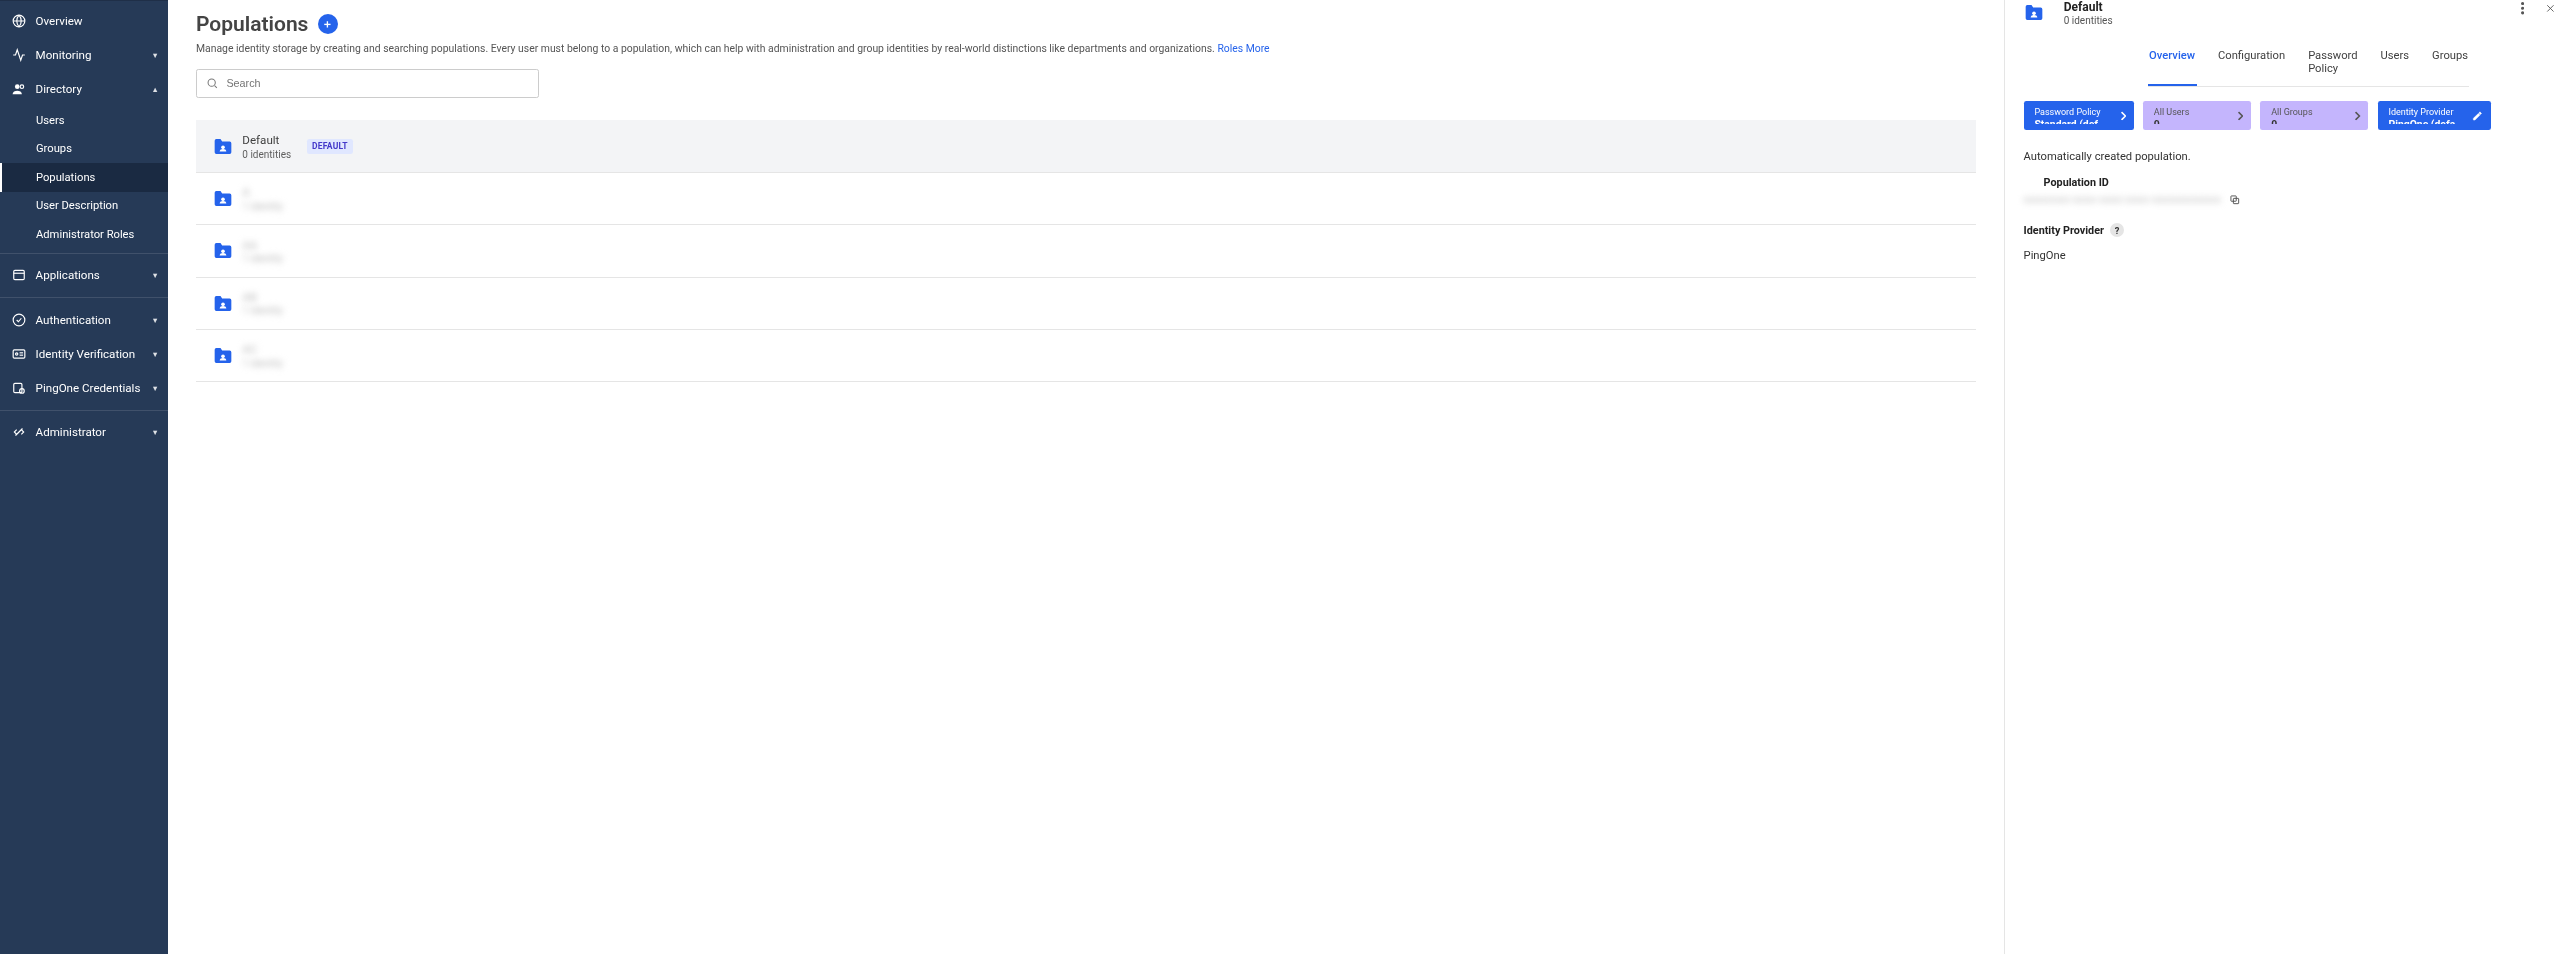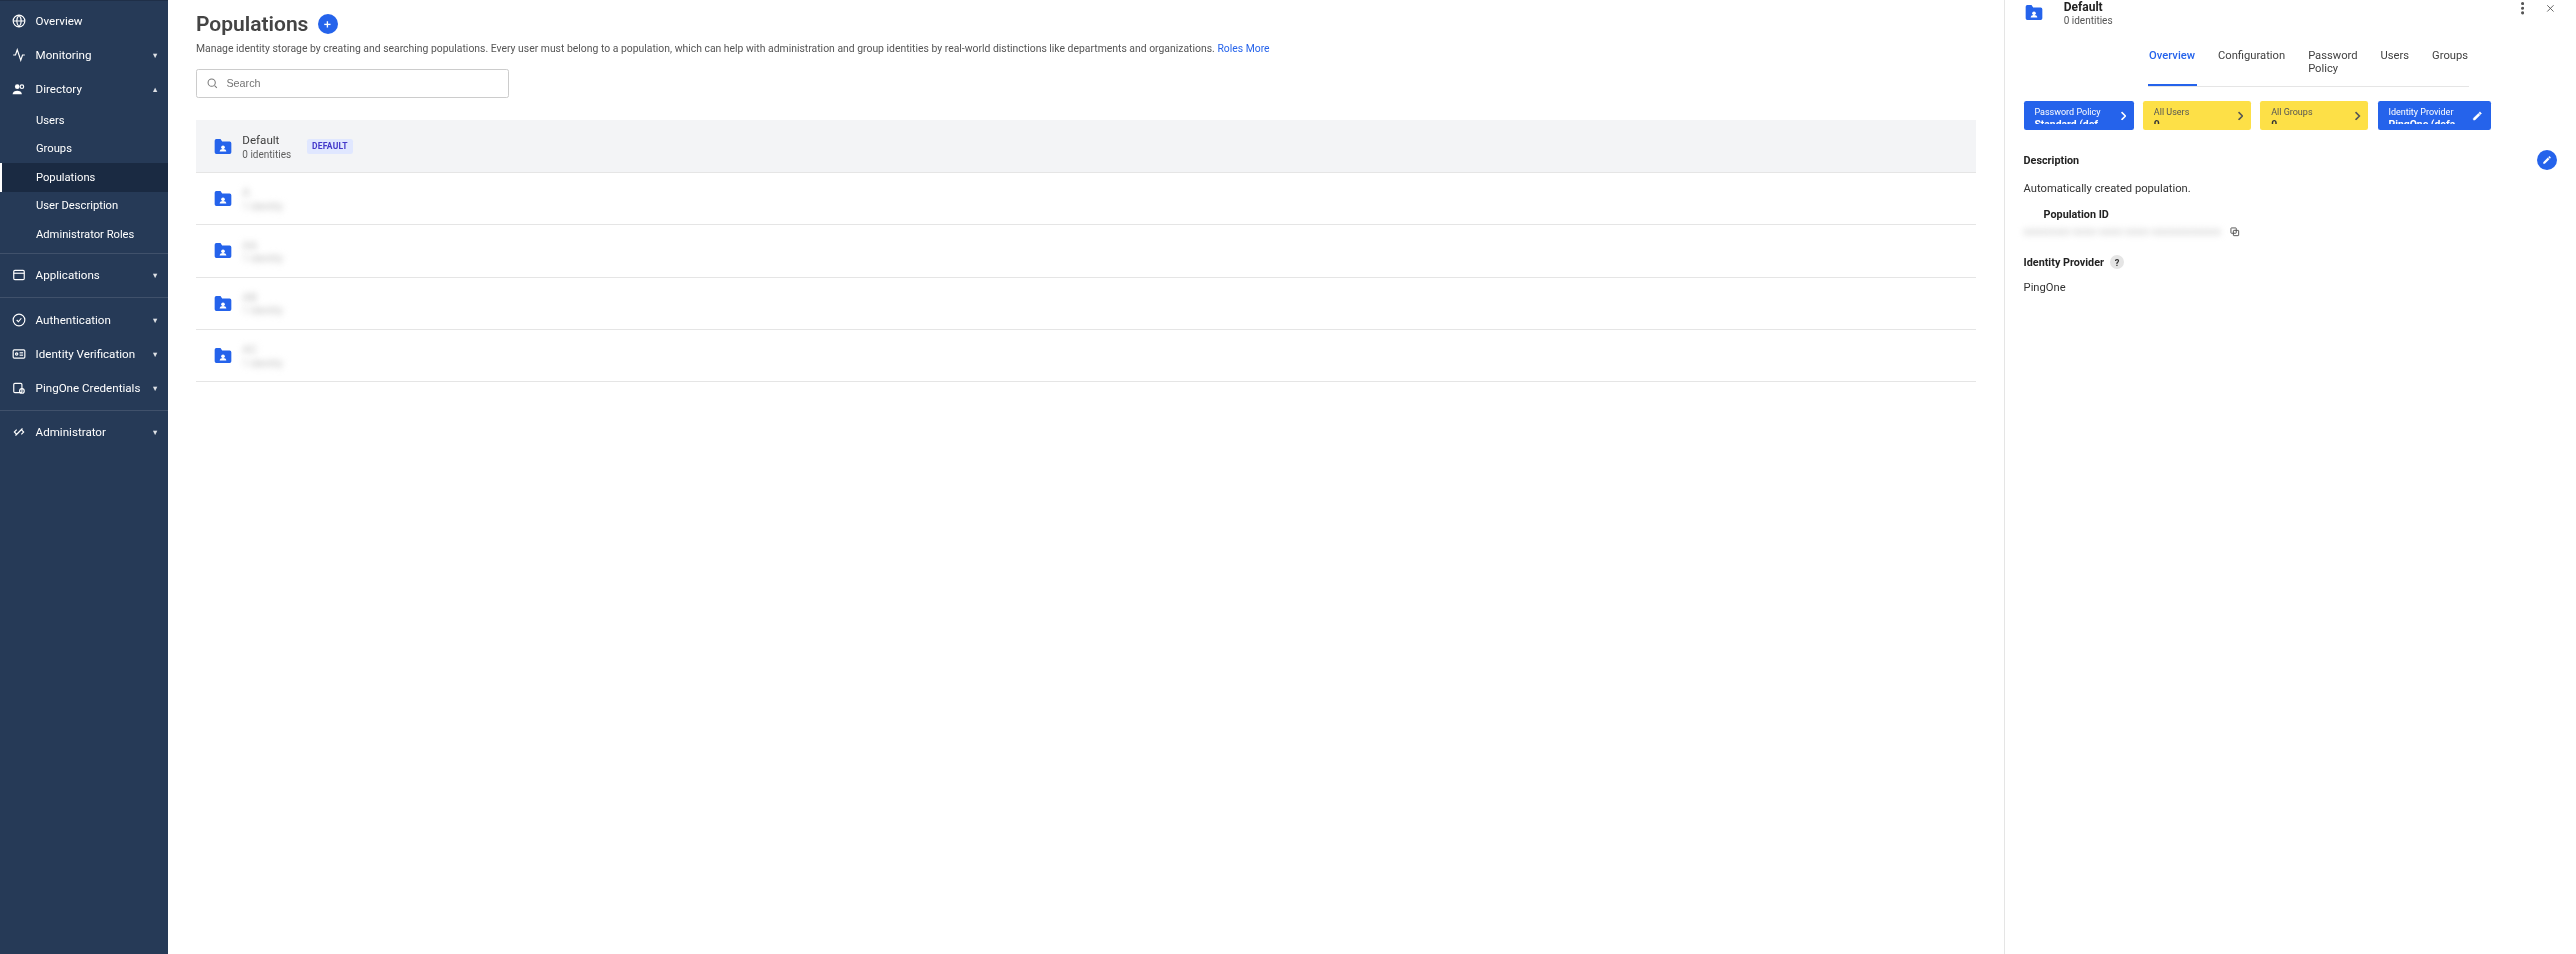--- a/index.html
+++ b/index.html
@@ -22,21 +22,21 @@
 
   
   .main { flex: 1; display: flex; min-width: 0; background: #fff; position: relative; }
   .content { flex: 1; padding: 12.4px 28px; min-width: 0; }
   .page-title-row { display:flex; align-items:center; gap: 9.3px; }
   .page-title { font-size: 21px; font-weight: 600; color: #444; }
   .add-btn { width: 20px; height: 20px; border-radius: 50%; background: #2563eb; color:#fff; display:inline-flex; align-items:center; justify-content:center; cursor:pointer; }
   .page-desc { font-size: 10.4px; color: #555; margin-top: 4.6px; line-height: 1.5; }
   .page-desc a { color: #2563eb; text-decoration: none; }
 
-  .search-box { margin-top: 12.4px; display:flex; align-items:center; border:0.8px solid #ccc; border-radius:2.3px; height:29px; width:313px; padding:0 9.3px; color:#666; }
+  .search-box { margin-top: 12.4px; display:flex; align-items:center; border:0.8px solid #ccc; border-radius:2.3px; height:29px; width:343px; padding:0 9.3px; color:#666; }
   .search-box input { border:0; outline:0; flex:1; font-size:10.8px; margin-left:7.7px; background:transparent; }
 
   .list { margin-top: 21.7px; }
   .list-row { display:flex; align-items:center; padding: 12.4px 7.7px 12.4px 17px; border-top:0.8px solid #e5e5e5; cursor:pointer; }
   .list-row:last-child { border-bottom:0.8px solid #e5e5e5; }
   .list-row.selected { background:#f3f4f6; border-top-color:transparent; }
   .folder-ic { width:20px; height:17px; margin-right:9.3px; color:#2563eb; flex-shrink:0; }
   .row-text { display:flex; flex-direction:column; }
   .row-name { font-size:11.6px; color:#3f3f3f; }
   .row-sub  { font-size:10px; color:#5f5f5f; margin-top:1.5px; }
@@ -60,21 +60,21 @@
 
   .panel-body { padding: 14px 18.6px; overflow:auto; }
   .info-text { font-size:10.8px; color:#333; line-height:1.55; margin-bottom: 15.5px; }
 
   .cards { display:flex; gap: 9.3px; margin-bottom: 20px; }
   .card { flex:0 0 auto; min-width: 108px; border-radius:2.3px; padding: 6.2px 28px 6.2px 10.8px; position:relative; cursor:pointer; display:flex; flex-direction:column; justify-content:center; height:29px; }
   .card .label { font-size:9px; }
   .card .value { font-size:10.4px; font-weight:700; margin-top:0.8px; white-space:nowrap; overflow:hidden; text-overflow:ellipsis; max-width:85px; }
   .card .arrow { position:absolute; right:7.7px; top:50%; transform:translateY(-50%); }
   .card-blue { background:#2563eb; color:#fff; }
-  .card-gray { background:#fde047; color:#333; }
+  .card-gray { background:#c4b5fd; color:#333; }
   .card-gray .label { color:#555; }
   .card-blue .arrow svg path, .card-blue .arrow svg polyline { stroke:#fff; }
   .card-gray .arrow svg path, .card-gray .arrow svg polyline { stroke:#555; }
 
   .section-row { display:flex; align-items:center; justify-content:space-between; }
   .section-label { font-size:10.8px; font-weight:700; color:#222; }
   .section-value { font-size:11.2px; color:#333; margin-top:12px; }
   .edit-circle { width:20px; height:20px; border-radius:50%; background:#2563eb; color:#fff; display:inline-flex; align-items:center; justify-content:center; cursor:pointer; }
 
   .pop-id-row { display:flex; align-items:center; gap:7.7px; margin-top:4.6px; }
@@ -382,28 +382,20 @@
           <span class="label">Identity Provider</span>
           <span class="value">PingOne (defa…</span>
           <span class="arrow">
               <svg width="10.8" height="10.8" viewBox="0 0 24 24" fill="white">
                 <path d="M3 17.25V21h3.75L17.81 9.94l-3.75-3.75L3 17.25zM20.71 7.04a1 1 0 0 0 0-1.41l-2.34-2.34a1 1 0 0 0-1.41 0l-1.83 1.83 3.75 3.75 1.83-1.83z"></path>
               </svg>
             </span>
         </div>
       </div>
 
-      <div class="section-row">
-        <div class="section-label">Description</div>
-        <span class="edit-circle">
-          <svg width="10" height="10" viewBox="0 0 24 24" fill="white">
-              <path d="M3 17.25V21h3.75L17.81 9.94l-3.75-3.75L3 17.25zM20.71 7.04a1 1 0 0 0 0-1.41l-2.34-2.34a1 1 0 0 0-1.41 0l-1.83 1.83 3.75 3.75 1.83-1.83z"></path>
-            </svg>
-        </span>
-      </div>
       <div class="section-value">Automatically created population.</div>
 
       <div class="section-label mt16">Population ID</div>
       <div class="pop-id-row">
         <span class="pop-id">xxxxxxxx-xxxx-xxxx-xxxx-xxxxxxxxxxxx</span>
         <span class="copy-ic">
           <svg width="11.6" height="11.6" viewBox="0 0 24 24" fill="none" stroke="#555" stroke-width="2">
               <rect x="9" y="9" width="11" height="11" rx="1"></rect>
               <rect x="4" y="4" width="11" height="11" rx="1"></rect>
             </svg>

